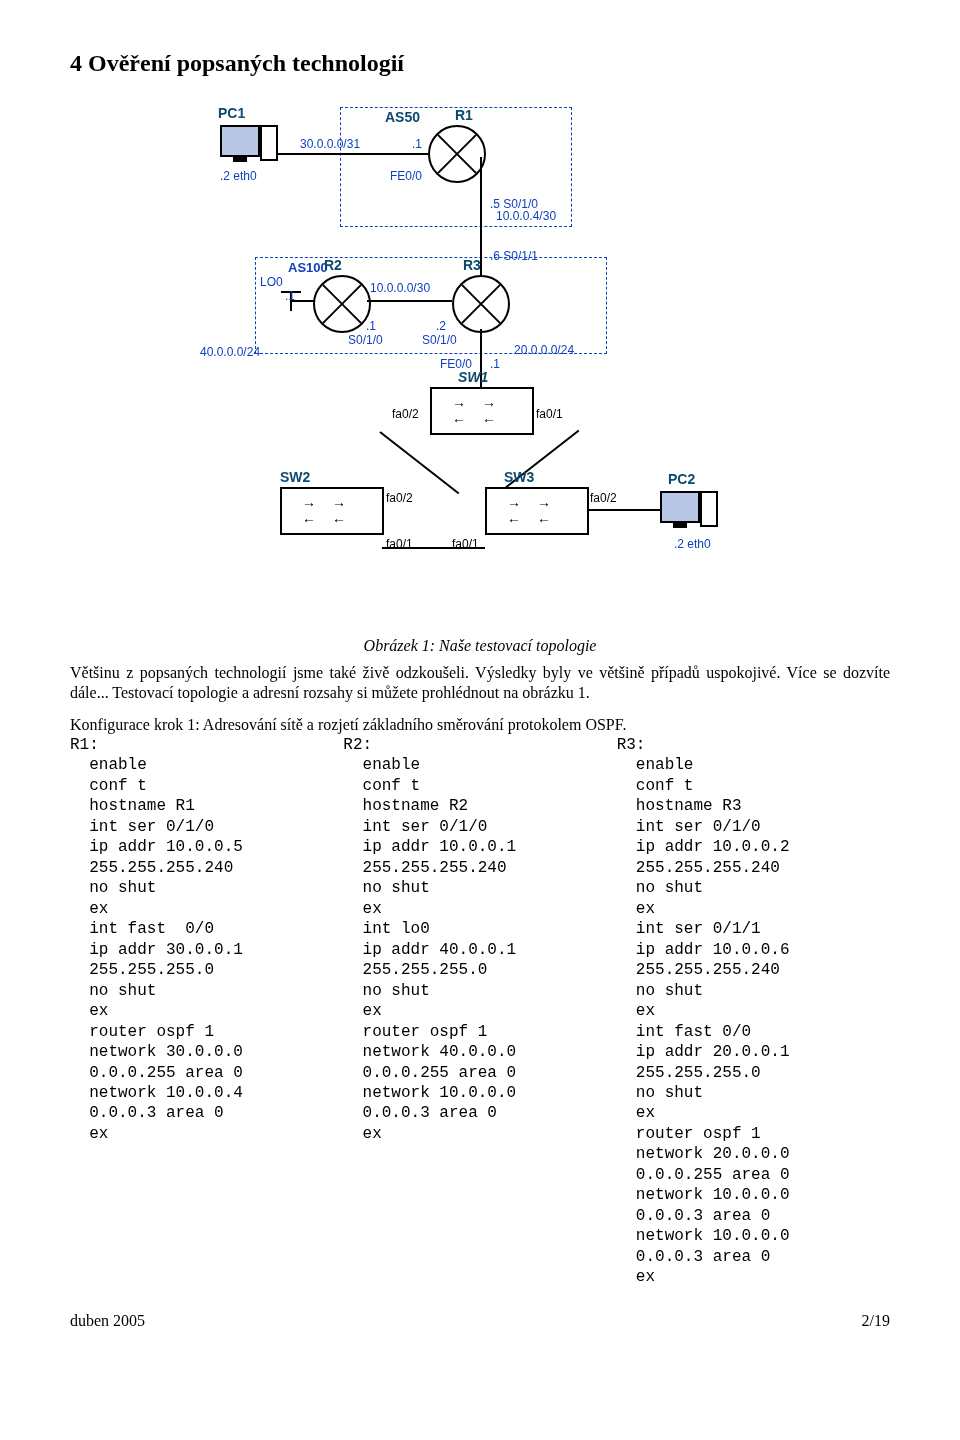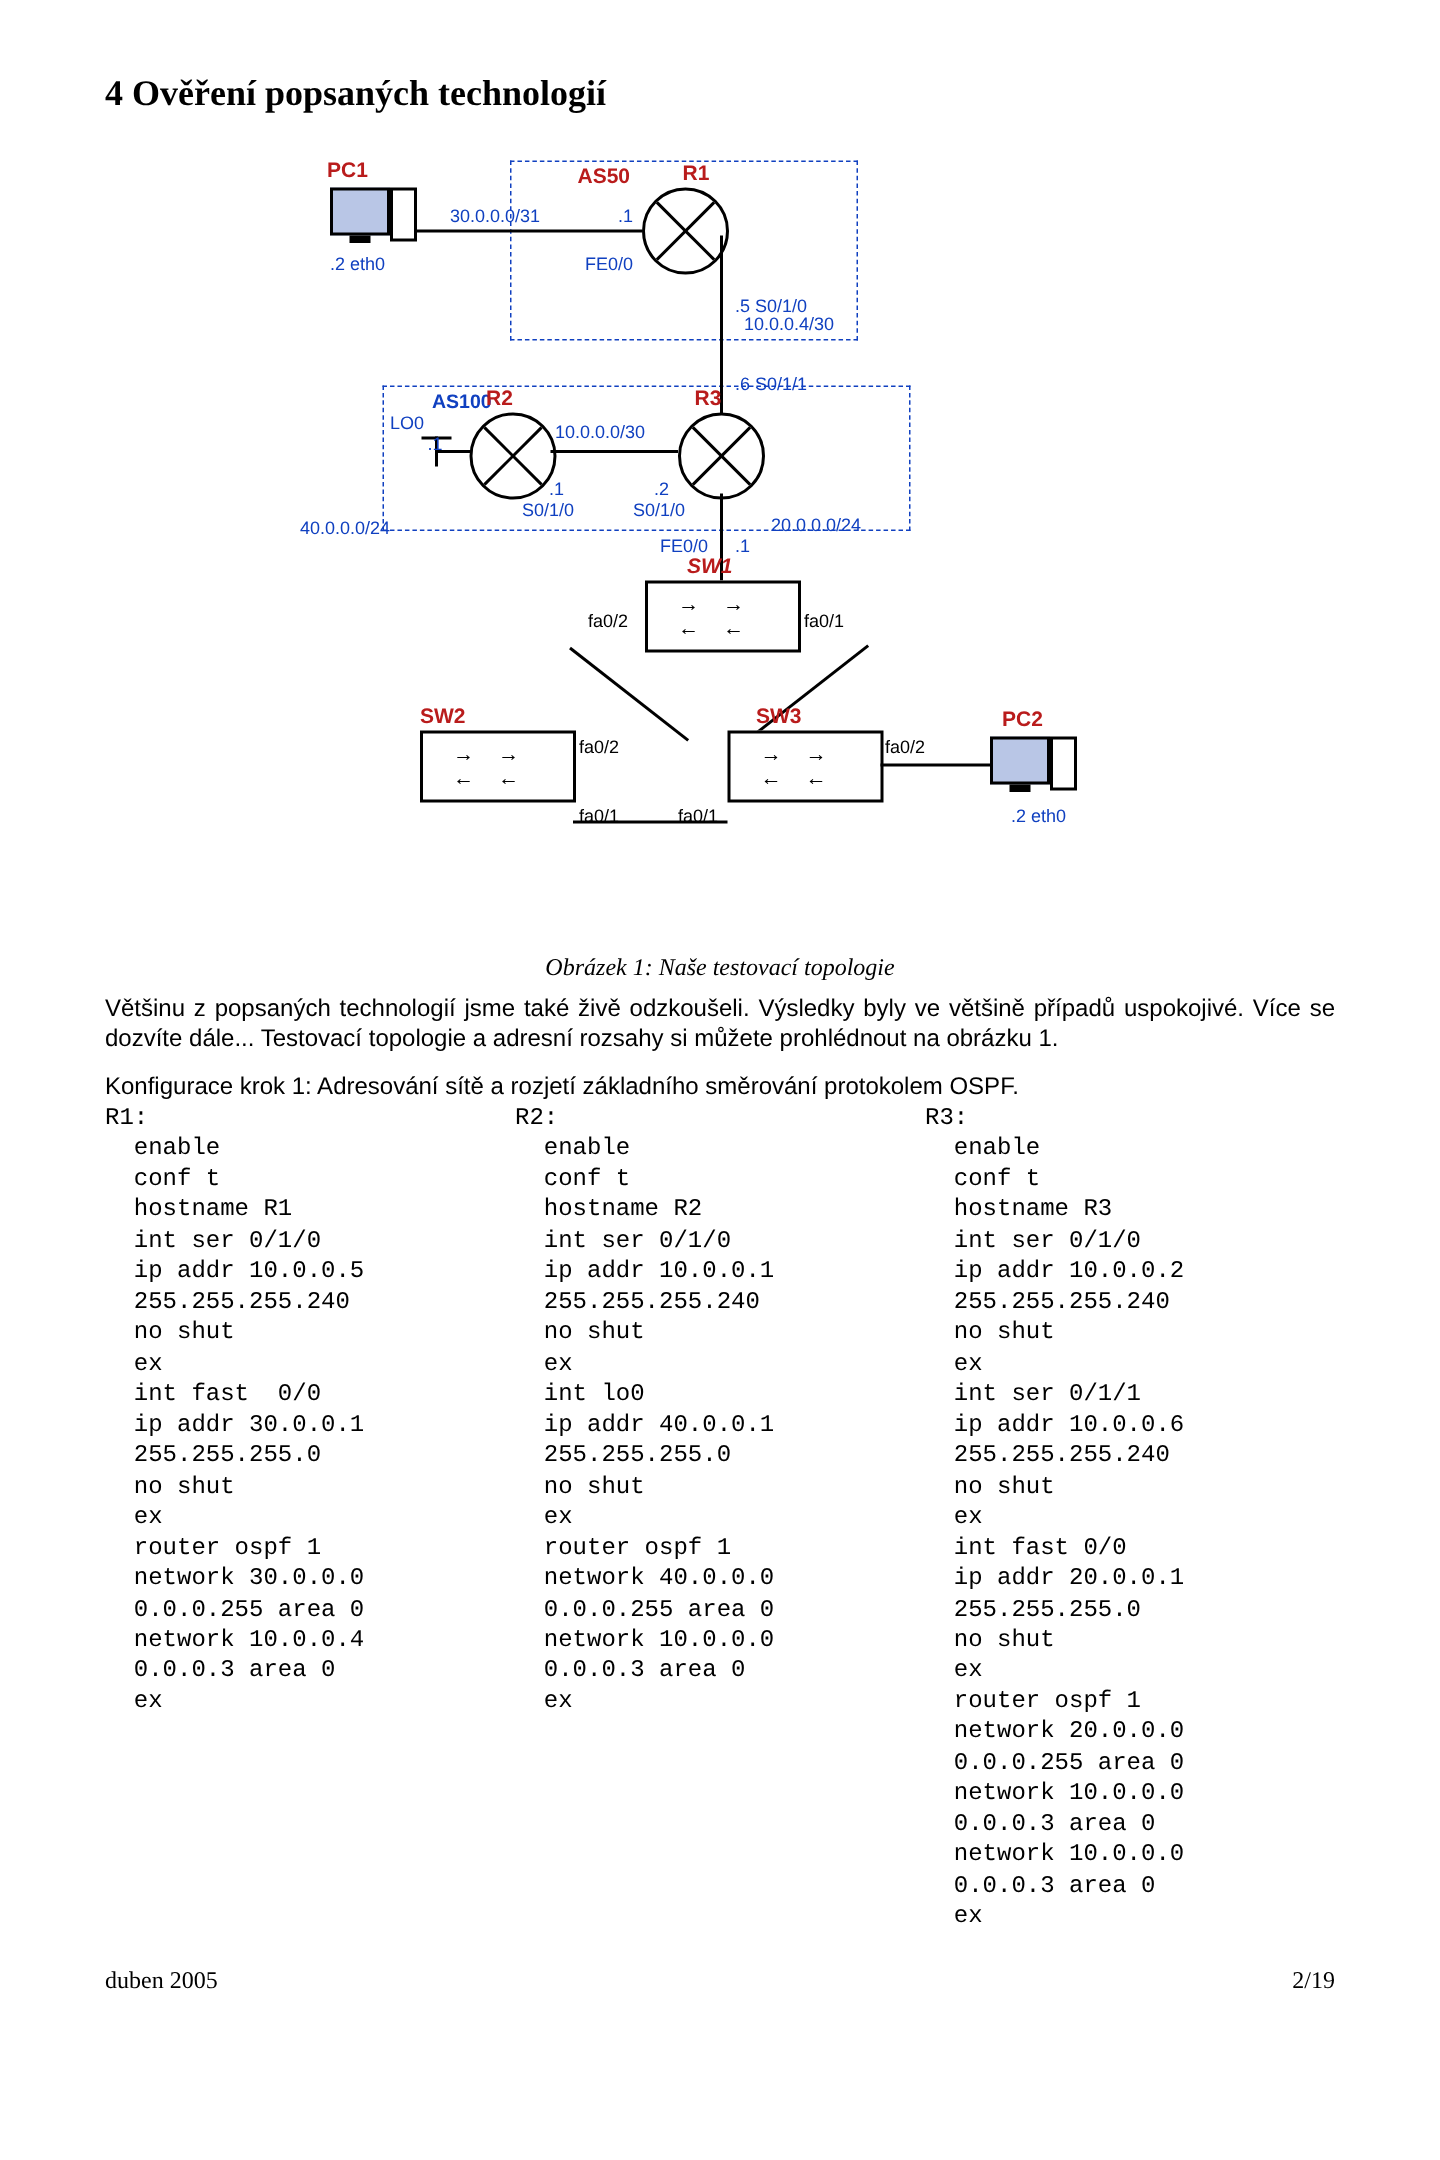--- a/index.html
+++ b/index.html
@@ -94,39 +94,39 @@
   }
   .line {
     position: absolute;
     background: #000;
   }
   .lbl {
     position: absolute;
     white-space: nowrap;
   }
   .blue { color: #1040c0; }
-  .bold { font-weight: bold; color: #b91c1c; font-size: 14px; }
+  .bold { font-weight: bold; color: #0c4a6e; font-size: 14px; }
   .dashed-box {
     position: absolute;
     border: 1.5px dashed #1040c0;
   }
   .arr {
     position: absolute;
     font-size: 14px;
     line-height: 1;
   }
   .caption {
     text-align: center;
     font-style: italic;
     font-family: "Times New Roman", serif;
     font-size: 16px;
     margin: 4px 0 8px 0;
   }
   .para {
-    font-family: Liberation Sans, sans-serif;
+    font-family: Liberation Serif, serif;
     font-size: 16px;
     line-height: 1.25;
     text-align: justify;
     margin: 0 0 12px 0;
   }
   .cols {
     display: flex;
     font-family: "Courier New", monospace;
     font-size: 16px;
     line-height: 1.28;

